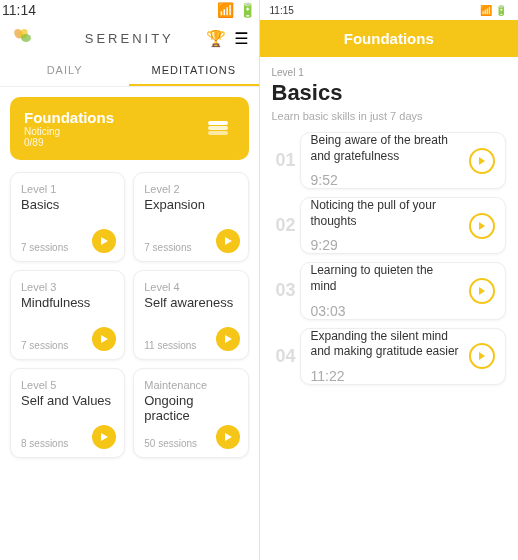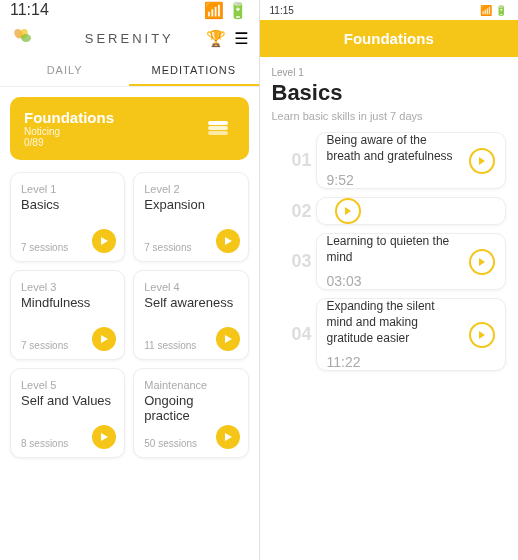--- a/index.html
+++ b/index.html
@@ -19,22 +19,22 @@
       background: #fff;
       display: flex;
       flex-direction: column;
       overflow: hidden;
     }
 
     .status-bar-left {
       display: flex;
       justify-content: space-between;
       align-items: center;
-      padding: 4px 10px;
-      font-size: 16px;
+      padding: 4px 2px;
+      font-size: 14px;
       color: #333;
       height: 20px;
       text-align: center;
     }
 
     .app-header {
       display: flex;
       align-items: center;
       justify-content: center;
       position: relative;
@@ -247,21 +247,20 @@
       margin-bottom: 8px;
     }
 
     .session-number {
       font-size: 18px;
       font-weight: 700;
       color: #ddd;
       width: 28px;
       flex-shrink: 0;
       text-align: center;
-      margin-left: 16px;
     }
 
     .session-card {
       flex: 1;
       background: #fff;
       border: 1px solid #eee;
       border-radius: 10px;
       padding: 0 10px;
       display: flex;
       justify-content: space-between;
@@ -454,20 +453,24 @@
             <svg width="8" height="10" viewBox="0 0 8 10">
                 <polygon points="1,1 7,5 1,9" fill="#f5c518"></polygon>
               </svg>
           </div>
         </div>
       </div>
 
       <div class="session-row">
         <div class="session-number">02</div>
         <div class="session-card">
+          <div class="session-info">
+            <div class="session-title">Noticing the pull of your thoughts</div>
+            <div class="session-duration">9:29</div>
+          </div>
           <div class="session-play-btn">
             <svg width="8" height="10" viewBox="0 0 8 10">
                 <polygon points="1,1 7,5 1,9" fill="#f5c518"></polygon>
               </svg>
           </div>
         </div>
       </div>
 
       <div class="session-row">
         <div class="session-number">03</div>

